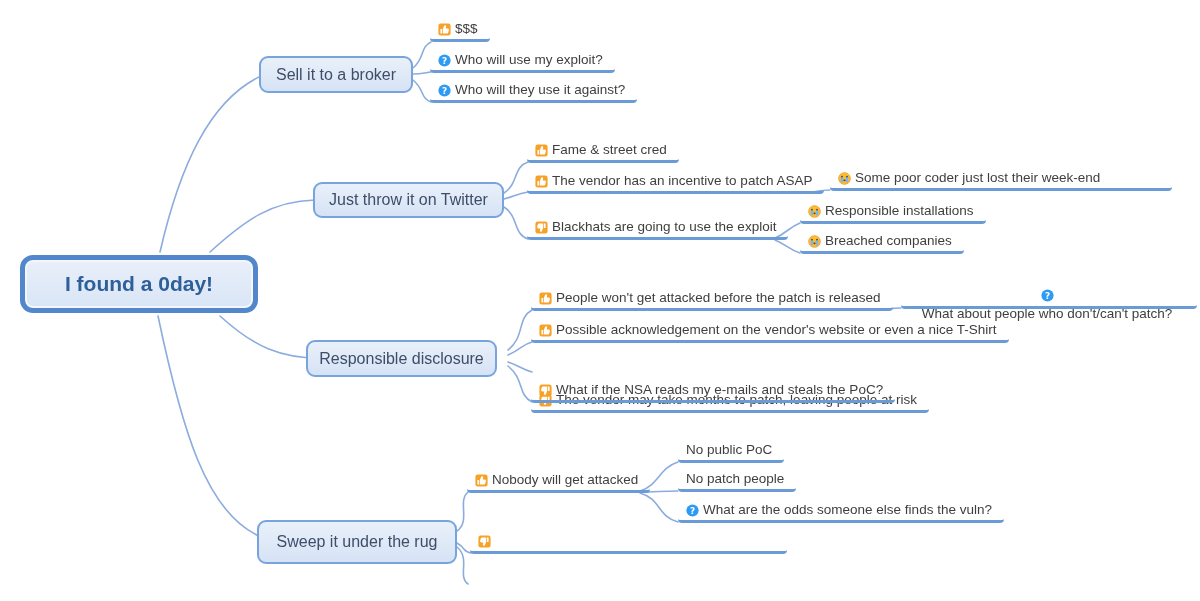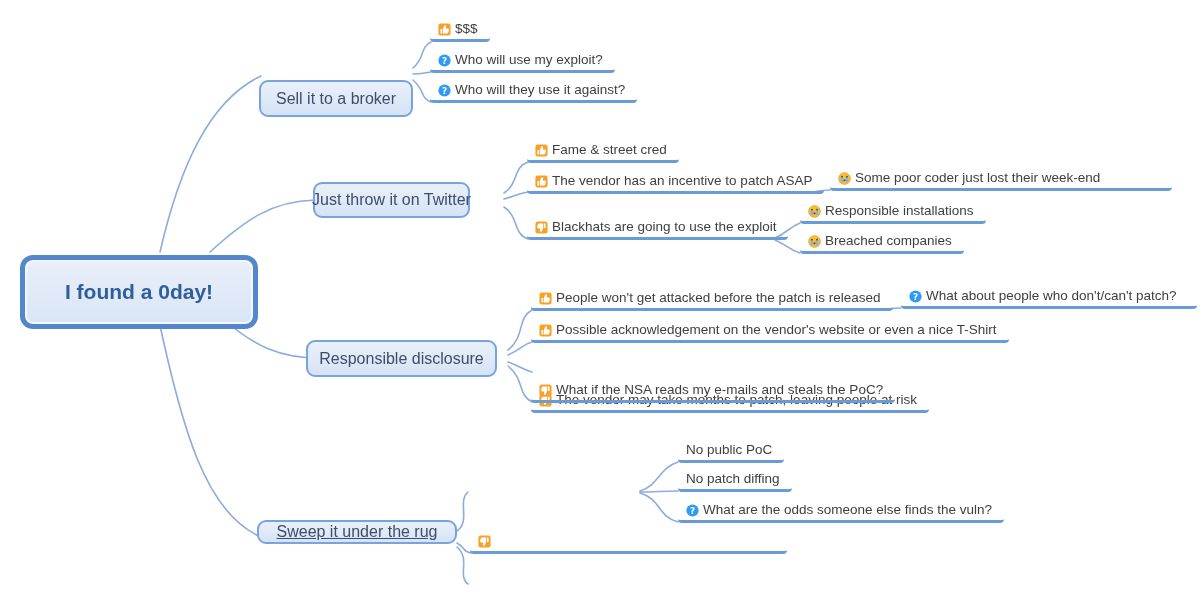--- a/index.html
+++ b/index.html
@@ -87,34 +87,34 @@
     <path class="edge" d="M 873 310 C 884 310 890 308 901 308"></path>
 
     <path class="edge" d="M 457 531 C 471 521 457 501 468 492"></path>
     <path class="edge" d="M 457 543 C 467 549 462 551 471 553"></path>
     <path class="edge" d="M 457 547 C 471 559 457 576 468 584"></path>
     <path class="edge" d="M 640 491 C 659 485 659 468 678 462"></path>
     <path class="edge" d="M 640 492 C 655 492 663 491 678 491"></path>
     <path class="edge" d="M 640 493 C 661 499 657 516 678 522"></path>
   </svg>
 
-  <div class="node box root-box" style="left:20px;top:255px;width:238px;height:74px;">
+  <div class="node box root-box" style="left:20px;top:255px;width:238px;height:58px;">
     <span class="lbl">I found a 0day!</span>
   </div>
 
-  <div class="node box" style="left:259px;top:56px;width:154px;height:37px;margin-top:24px;">
+  <div class="node box" style="left:259px;top:56px;width:154px;height:37px;">
     <span class="lbl">Sell it to a broker</span>
   </div>
-  <div class="node box" style="left:313px;top:182px;width:157px;height:36px;">
+  <div class="node box" style="left:313px;top:182px;width:191px;height:36px;">
     <span class="lbl">Just throw it on Twitter</span>
   </div>
   <div class="node box" style="left:306px;top:340px;width:191px;height:37px;">
     <span class="lbl">Responsible disclosure</span>
   </div>
-  <div class="node box" style="left:257px;top:520px;width:200px;height:24px;text-decoration:underline;">
+  <div class="node box" style="left:257px;top:520px;width:200px;height:44px;">
     <span class="lbl">Sweep it under the rug</span>
   </div>
 
   <div class="node leaf" style="left:430px;top:22px;min-width:58px;">
     <svg class="ic">
         <use href="#sym-thumb-up"></use>
       </svg>
     <span class="lbl">$$$</span>
   </div>
   <div class="node leaf" style="left:430px;top:53px;min-width:180px;">
@@ -166,21 +166,21 @@
       </svg>
     <span class="lbl">Breached companies</span>
   </div>
 
   <div class="node leaf" style="left:531px;top:291px;min-width:342px;">
     <svg class="ic">
         <use href="#sym-thumb-up"></use>
       </svg>
     <span class="lbl">People won't get attacked before the patch is released</span>
   </div>
-  <div class="node leaf" style="left:901px;top:289px;min-width:296px;">
+  <div class="node leaf" style="left:901px;top:289px;min-width:296px;flex-direction:column;">
     <svg class="ic">
         <use href="#sym-question"></use>
       </svg>
     <span class="lbl">What about people who don't/can't patch?</span>
   </div>
   <div class="node leaf" style="left:531px;top:323px;min-width:462px;">
     <svg class="ic">
         <use href="#sym-thumb-up"></use>
       </svg>
     <span class="lbl">Possible acknowledgement on the vendor's website or even a nice T-Shirt</span>
@@ -191,25 +191,31 @@
       </svg>
     <span class="lbl">The vendor may take months to patch, leaving people at risk</span>
   </div>
   <div class="node leaf" style="left:531px;top:383px;min-width:340px;">
     <svg class="ic">
         <use href="#sym-thumb-down"></use>
       </svg>
     <span class="lbl">What if the NSA reads my e-mails and steals the PoC?</span>
   </div>
 
+  <div class="node leaf" style="left:467px;top:473px;min-width:173px;">
+    <svg class="ic">
+        <use href="#sym-thumb-up"></use>
+      </svg>
+    <span class="lbl">Nobody will get attacked</span>
+  </div>
   <div class="node leaf" style="left:678px;top:443px;min-width:106px;">
     <span class="lbl">No public PoC</span>
   </div>
   <div class="node leaf" style="left:678px;top:472px;min-width:110px;">
-    <span class="lbl">No patch diffing</span>
+    <span class="lbl">No patch people</span>
   </div>
   <div class="node leaf" style="left:678px;top:503px;min-width:320px;">
     <svg class="ic">
         <use href="#sym-question"></use>
       </svg>
     <span class="lbl">What are the odds someone else finds the vuln?</span>
   </div>
   <div class="node leaf" style="left:470px;top:534px;min-width:317px;">
     <svg class="ic">
         <use href="#sym-thumb-down"></use>

